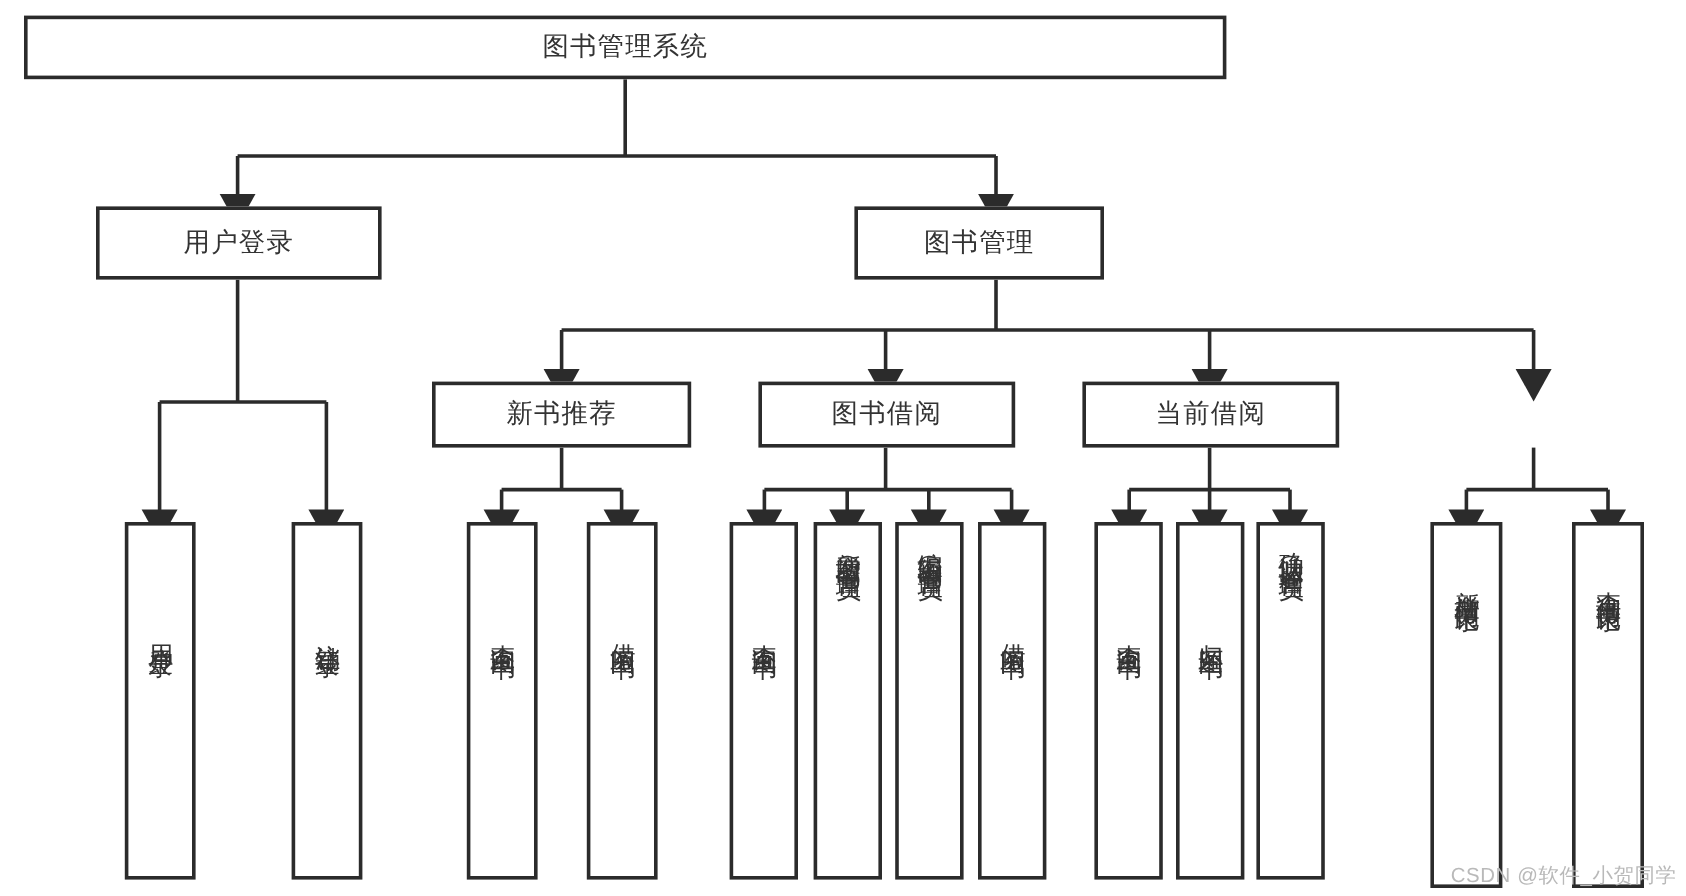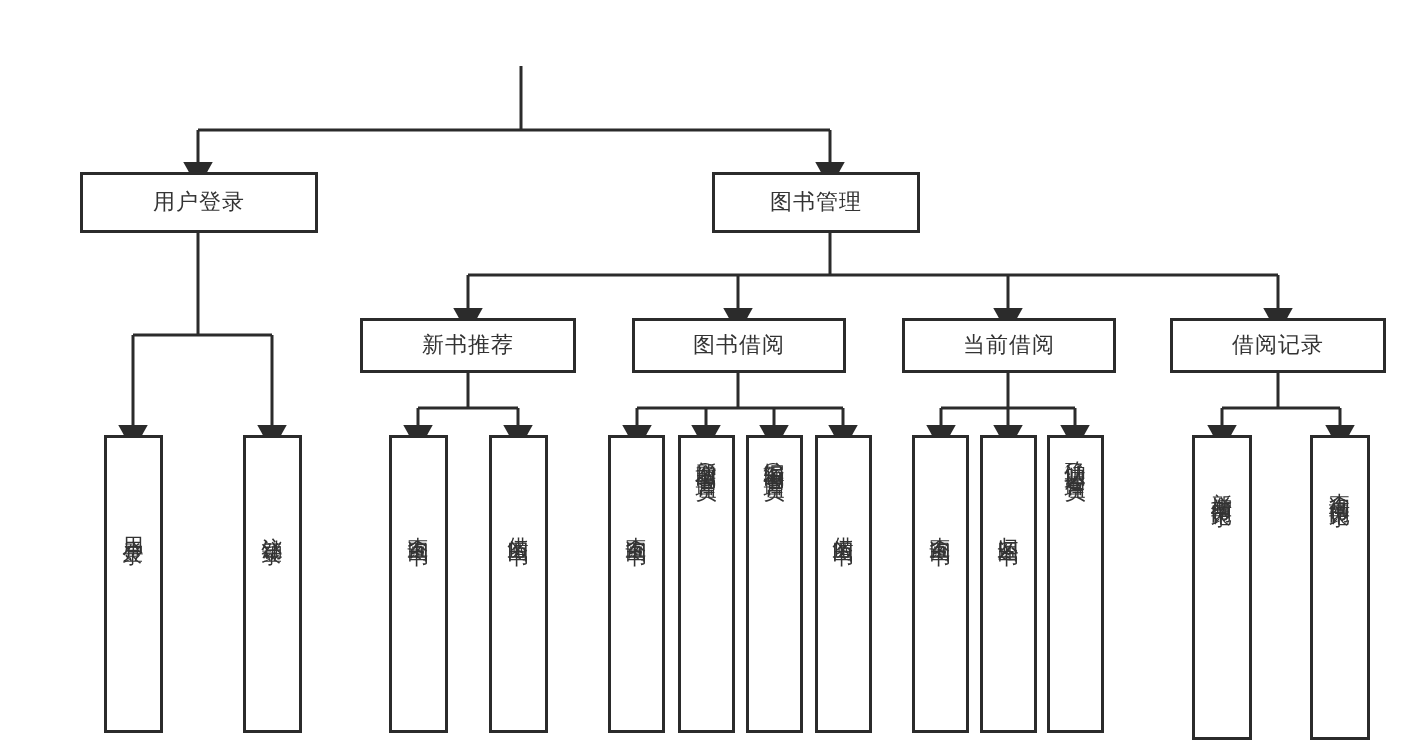--- a/index.html
+++ b/index.html
@@ -72,39 +72,39 @@
       <path d="M1008,408 L1008,429" marker-end="url(#arrow)"></path>
       <path d="M1075,408 L1075,429" marker-end="url(#arrow)"></path>
 
       <path d="M1278,373 L1278,408"></path>
       <path d="M1222,408 L1340,408"></path>
       <path d="M1222,408 L1222,429" marker-end="url(#arrow)"></path>
       <path d="M1340,408 L1340,429" marker-end="url(#arrow)"></path>
     </g>
   </svg>
 
+  <div class="node" style="left:20px;top:13px;width:1002px;height:53px;">
+    <span class="node-label">图书管理系统</span>
+  </div>
 
   <div class="node" style="left:80px;top:172px;width:238px;height:61px;">
     <span class="node-label">用户登录</span>
   </div>
   <div class="node" style="left:712px;top:172px;width:208px;height:61px;">
     <span class="node-label">图书管理</span>
   </div>
 
   <div class="node" style="left:360px;top:318px;width:216px;height:55px;text-align:center;">
     <span class="node-label">新书推荐</span>
   </div>
   <div class="node" style="left:902px;top:318px;width:214px;height:55px;">
     <span class="node-label">当前借阅</span>
   </div>
   <div class="node" style="left:632px;top:318px;width:214px;height:55px;">
     <span class="node-label">图书借阅</span>
-  </div>
-  <div class="node" style="left:1170px;top:318px;width:216px;height:55px;">
-    <span class="node-label">借阅记录</span>
   </div>
 
   <div class="leaf" style="left:104px;top:435px;width:59px;height:298px;padding-top:82px;">
     <span class="leaf-label">用户登录</span>
   </div>
   <div class="leaf" style="left:243px;top:435px;width:59px;height:298px;padding-top:82px;">
     <span class="leaf-label">注销登录</span>
   </div>
 
   <div class="leaf" style="left:389px;top:435px;width:59px;height:298px;padding-top:82px;">
@@ -137,13 +137,14 @@
     <span class="leaf-label">确认归还（管理员）</span>
   </div>
 
   <div class="leaf" style="left:1192px;top:435px;width:60px;height:305px;padding-top:38px;">
     <span class="leaf-label">新增借阅记录</span>
   </div>
   <div class="leaf" style="left:1310px;top:435px;width:60px;height:305px;padding-top:38px;">
     <span class="leaf-label">查询借阅记录</span>
   </div>
 
+  <div class="watermark">CSDN @软件_小贺同学</div>
 </div>
 
 </body></html>

